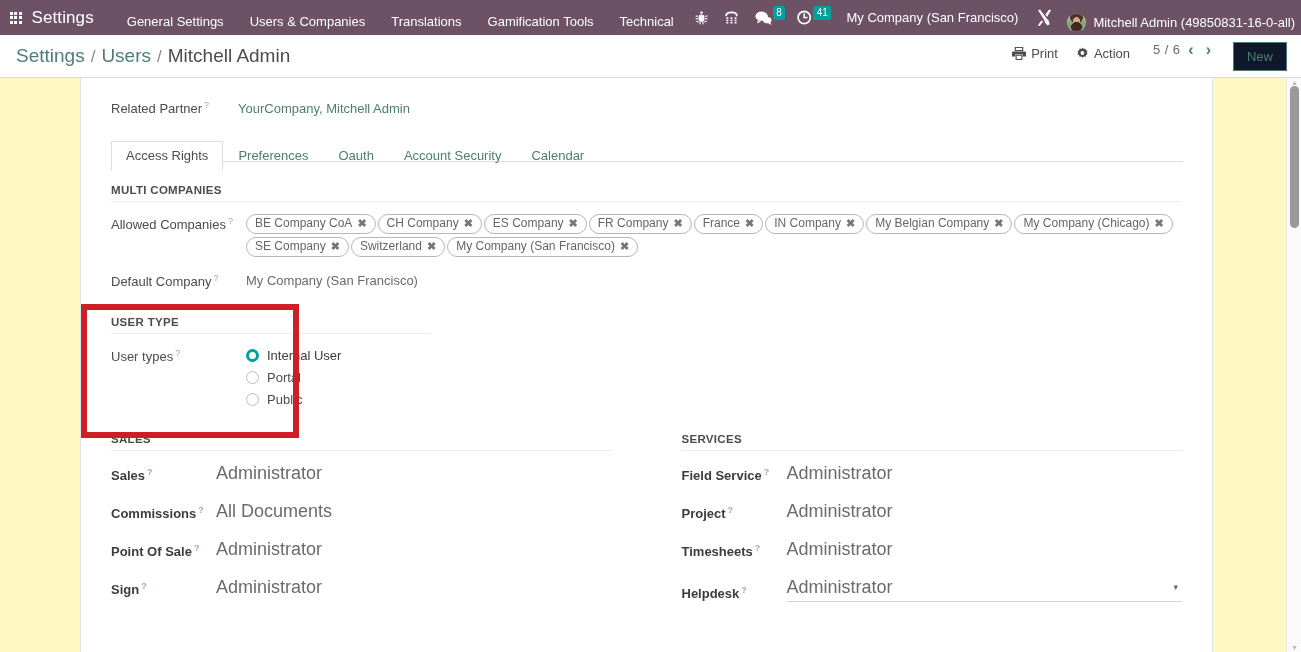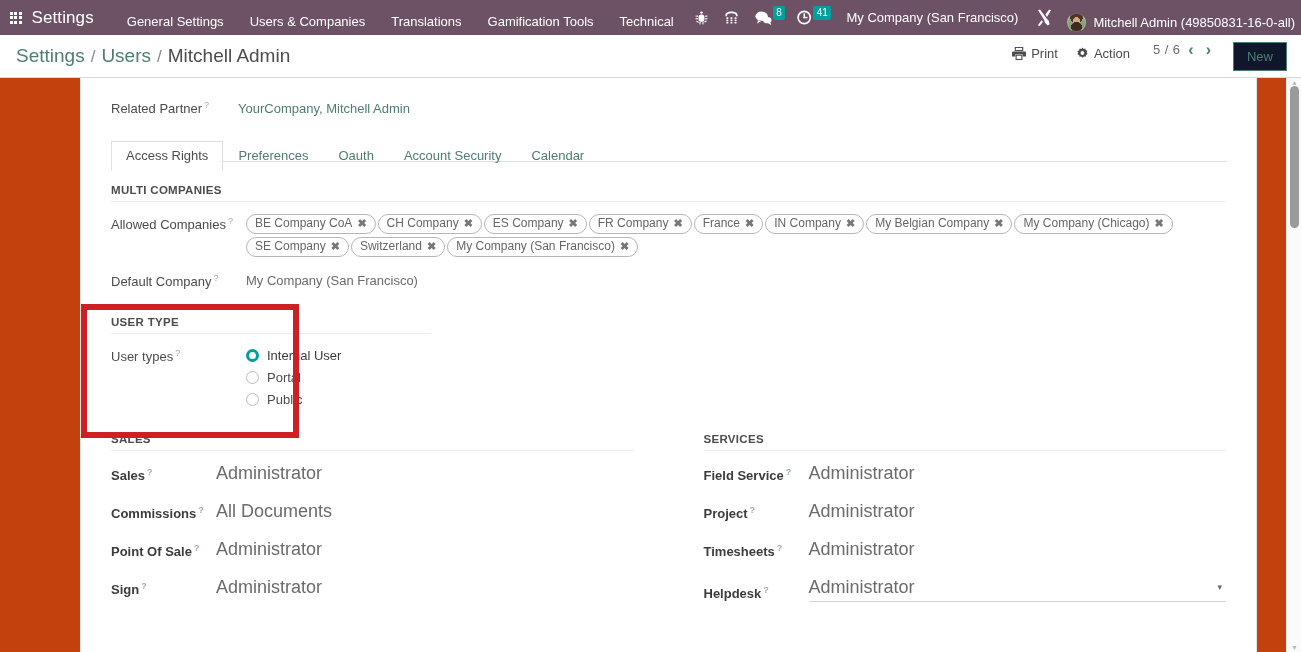--- a/index.html
+++ b/index.html
@@ -166,22 +166,22 @@
   }
 
   
   .scroll-area {
     position: relative;
     height: 574px;
     background: #f0f0f3;
     overflow: hidden;
   }
   .sheet-wrap {
-    background: #c2410c;
-    padding: 0 44px 0 80px;
+    background: #fef9c3;
+    padding: 0 88px 0 80px;
     height: 100%;
   }
   .sheet {
     background: #ffffff;
     border-left: 1px solid #e3e3e6;
     border-right: 1px solid #e3e3e6;
     height: 100%;
     padding: 18px 30px 0 30px;
     position: relative;
   }

